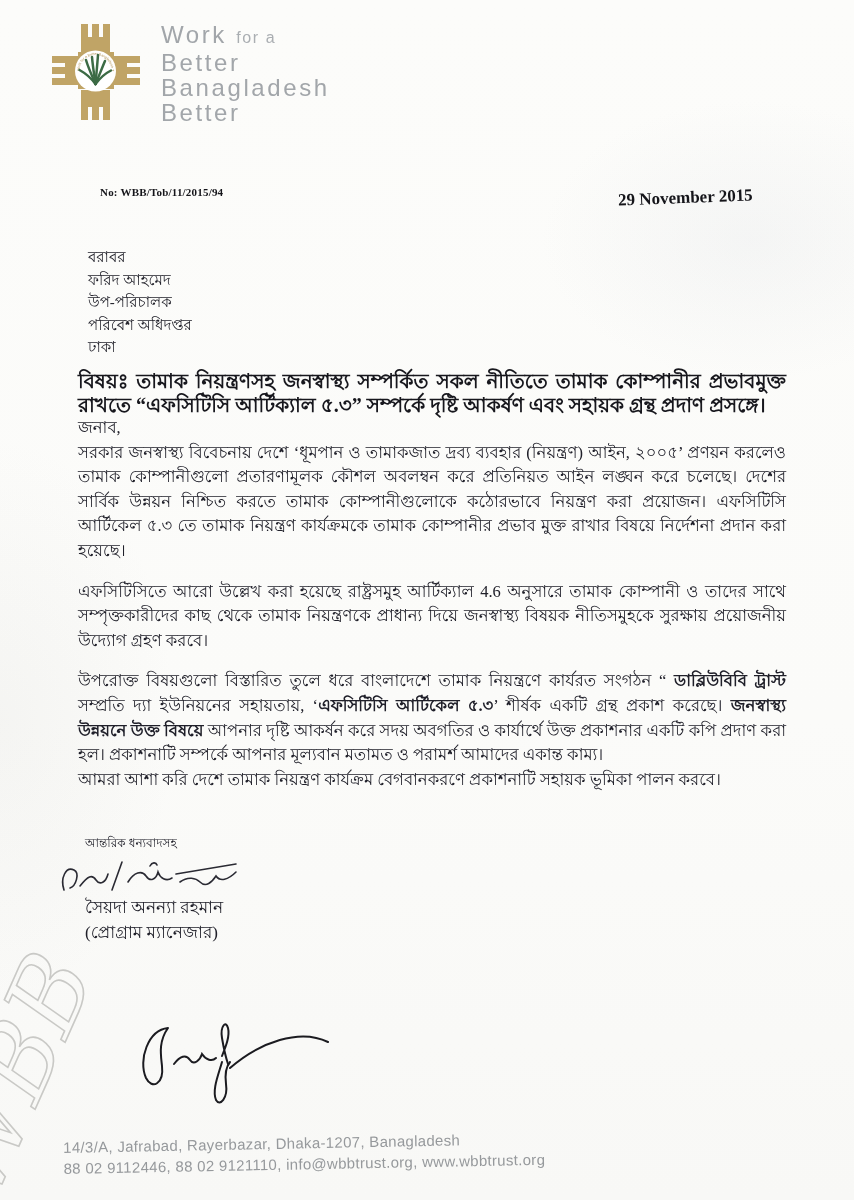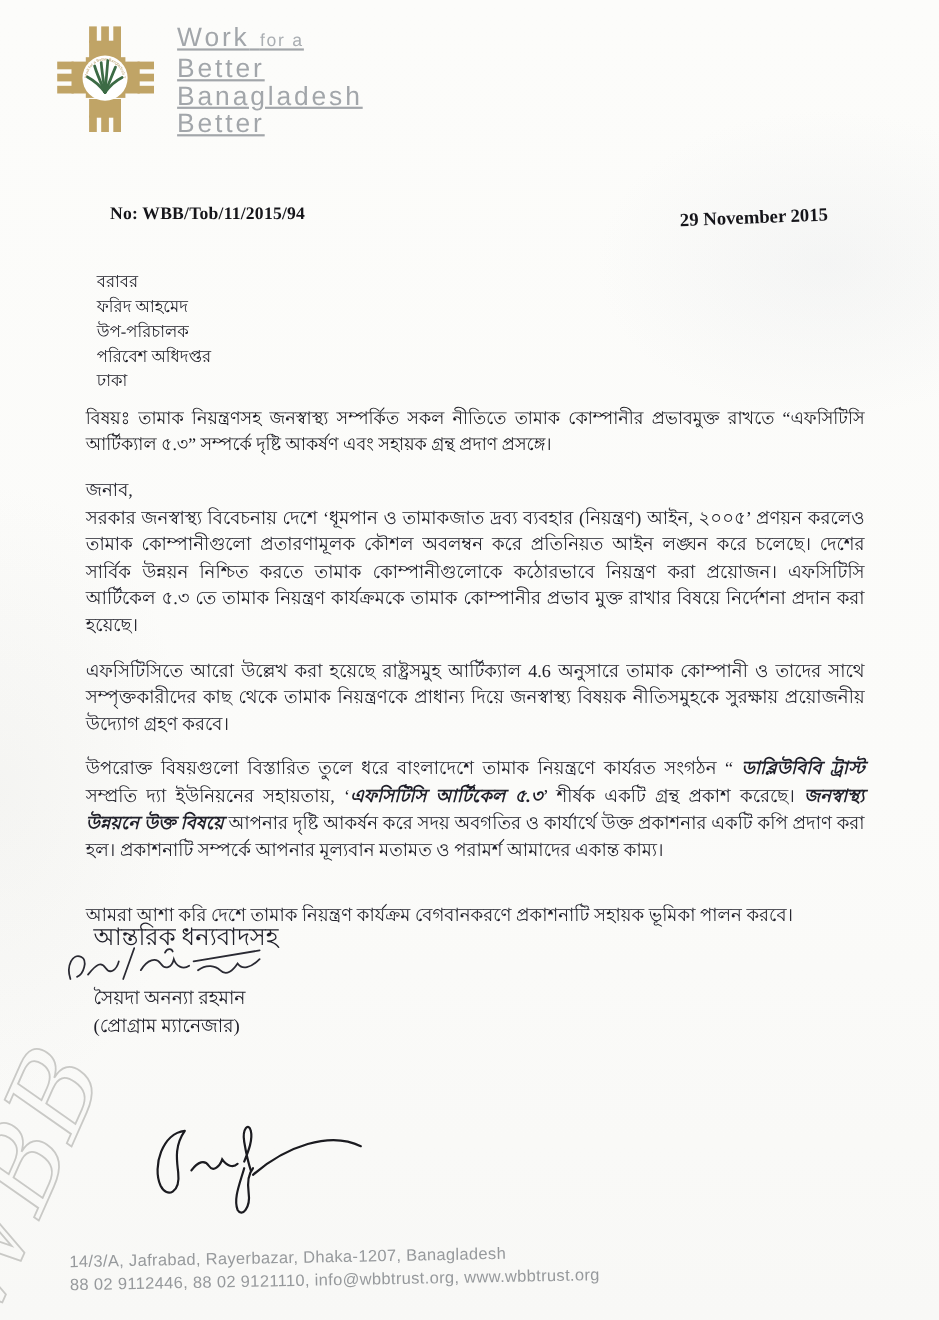--- a/index.html
+++ b/index.html
@@ -16,42 +16,41 @@
       linear-gradient(180deg,#fcfcfa 0%,#fbfbf9 60%,#f8f8f6 100%);
     color:#1e1e24;
   }
   
   .logo{position:absolute;left:44px;top:16px;width:104px;height:112px;}
   .orgname{
     position:absolute;left:161px;top:22px;
     font-family:"Liberation Sans","DejaVu Sans",sans-serif;
     color:#a2a6aa;letter-spacing:2.6px;font-size:24px;line-height:25px;
     font-weight:400;
-    text-decoration:underline;
   }
   .orgname .small{font-size:16px;letter-spacing:1.6px;color:#aaaeb2;}
   
-  .ref{position:absolute;left:100px;top:186px;font-weight:bold;font-size:16px;color:#15151a;letter-spacing:.2px;}
+  .ref{position:absolute;left:100px;top:186px;font-weight:bold;font-size:11px;color:#15151a;letter-spacing:.2px;}
   .date{position:absolute;left:618px;top:188px;font-weight:bold;font-size:17px;color:#15151a;transform:rotate(-2.2deg);}
   
   .recipient{position:absolute;left:88px;top:246px;font-size:15px;line-height:22.5px;color:#21212a;}
   
   .subject{
     position:absolute;left:78px;top:369px;width:708px;
-    font-weight:normal;font-size:16px;line-height:24px;text-align:justify;color:#17171d;
+    font-weight:bold;font-size:20px;line-height:24px;text-align:justify;color:#17171d;
   }
   
-  .letter-body{position:absolute;left:78px;top:434px;width:708px;font-size:16.5px;line-height:24.6px;color:#20202a;}
+  .letter-body{position:absolute;left:78px;top:416px;width:708px;font-size:16.5px;line-height:24.6px;color:#20202a;}
   .letter-body .sal{text-align:left;}
   .letter-body p{margin:0;text-align:justify;}
   .letter-body p.gap1{margin-top:16px;}
-  .letter-body p.gap2{margin-top:34px;}
-  .b{font-weight:bold;font-style:italic;}
+  .letter-body p.gap2{}
+  .b{font-weight:bold;}
   
-  .closing{position:absolute;left:85px;top:834px;font-size:22px;color:#20202a;}
+  .closing{position:absolute;left:85px;top:834px;font-size:12px;color:#20202a;}
   .sig{position:absolute;left:58px;top:852px;}
   .signer{position:absolute;left:85px;top:896px;font-size:17px;line-height:24.5px;color:#20202a;}
   
   .received{position:absolute;left:128px;top:1012px;}
   
   .watermark{position:absolute;left:-34px;top:952px;pointer-events:none;}
   
   .footer{
     position:absolute;left:63px;top:1138px;
     font-family:"Liberation Sans","DejaVu Sans",sans-serif;

